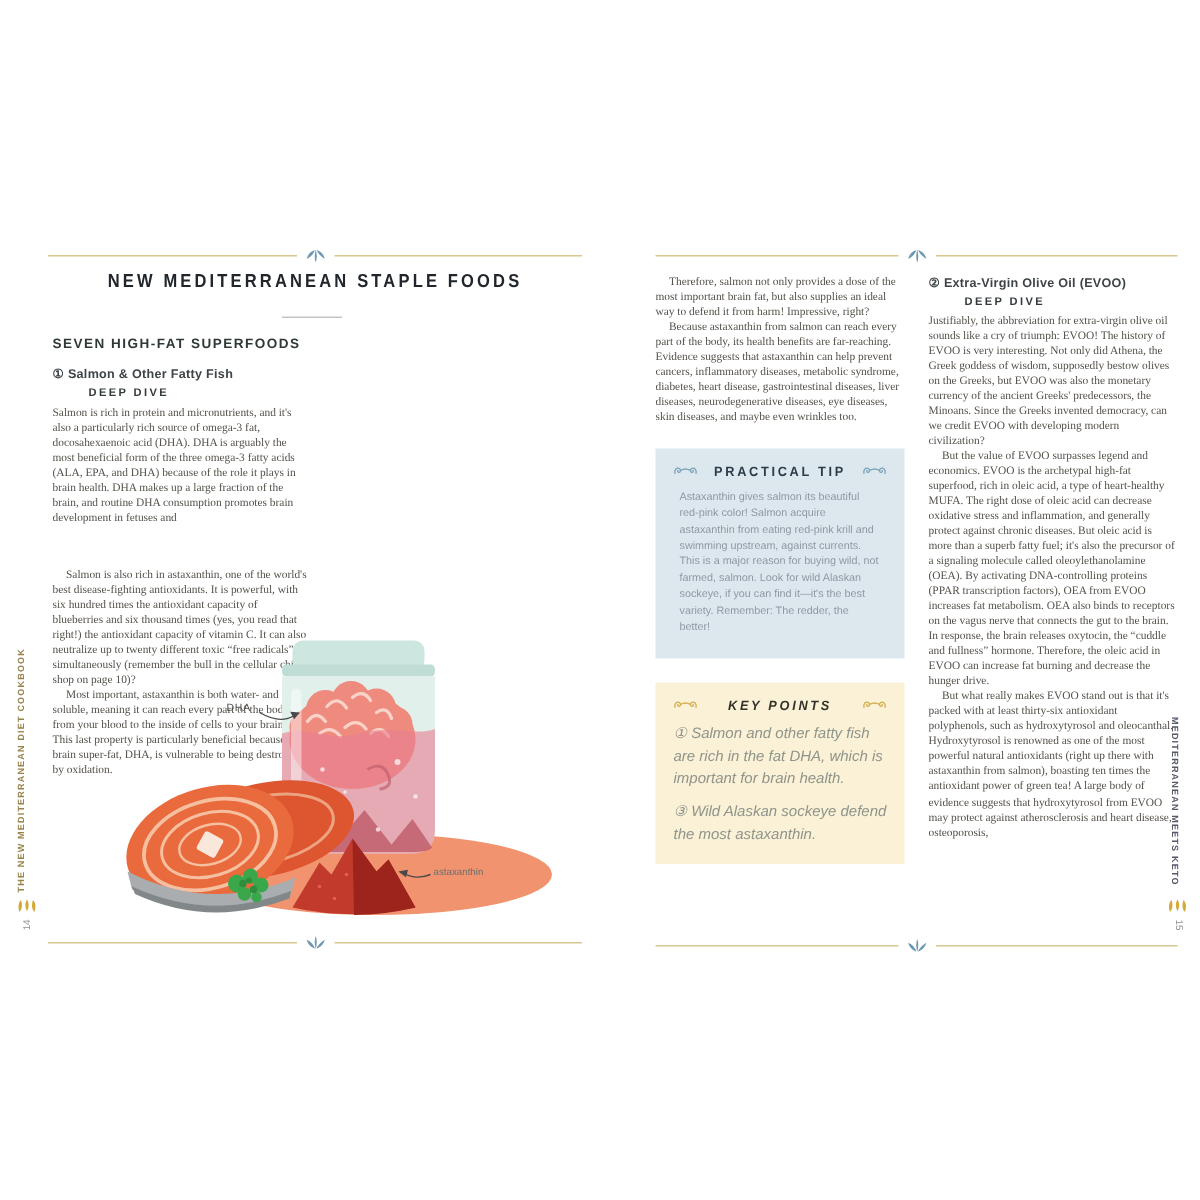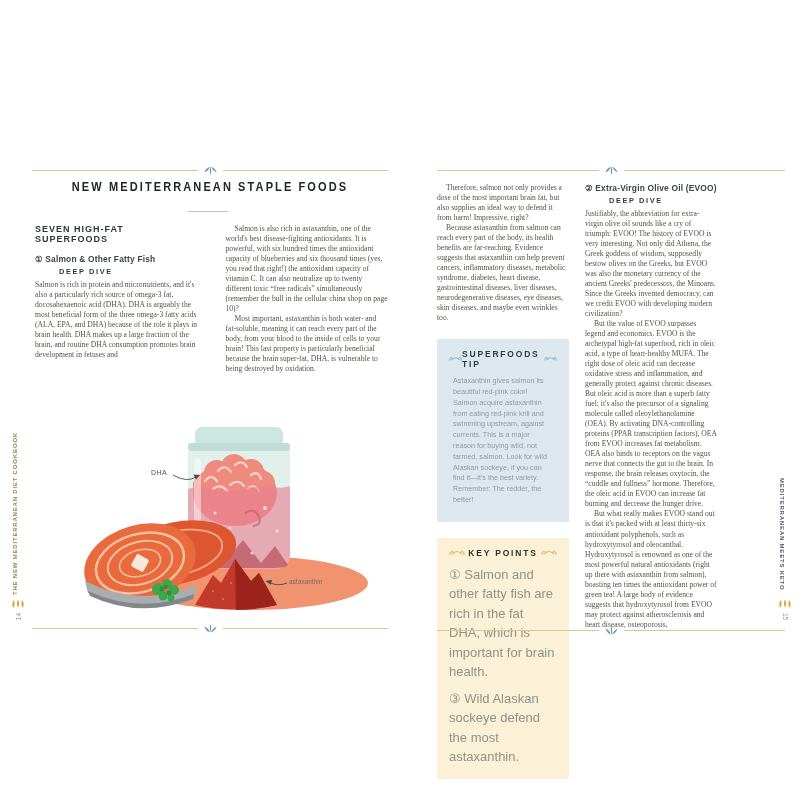--- a/index.html
+++ b/index.html
@@ -13,49 +13,49 @@
   .rule svg{margin:0 6px;flex:0 0 auto;}
   .flip{transform:scaleY(-1);}
   
   .lp-title{
     position:absolute;left:30px;top:180px;width:360px;text-align:center;
     font-family:"Liberation Sans",sans-serif;font-weight:bold;font-size:12.5px;
     letter-spacing:2.4px;color:#20262c;transform:scaleX(0.88);transform-origin:center;
   }
   .lp-title-divider{position:absolute;left:188px;top:211px;width:40px;height:1px;background:#c3c3c3;}
   .cols{position:absolute;display:flex;}
-  .lp-cols{left:35px;top:224px;width:353px;gap:28px;}
+  .lp-cols{left:35px;top:224px;width:353px;gap:28px;flex-direction:column;}
   .rp-cols{left:437px;top:183px;width:348px;gap:16px;}
   .col{width:170px;}
-  .rp-cols .col{width:132px;}
+  .rp-cols .col{width:166px;}
   p.body{margin:0;font-size:7.6px;line-height:1.32;text-align:left;color:#55514a;}
   p.ind{text-indent:9px;}
   .sec-head{
     margin:0 0 5px 0;font-family:"Liberation Sans",sans-serif;font-weight:bold;
     font-size:9px;letter-spacing:1px;color:#2e3936;
   }
   .item-head{
     margin:10px 0 3px 0;font-family:Liberation Sans, sans-serif;font-weight:bold;
     font-size:8.4px;letter-spacing:0.2px;color:#3d4448;white-space:nowrap;
   }
   .deep-dive{
     margin:0 0 4px 0;font-family:"Liberation Sans",sans-serif;font-weight:bold;
     font-size:7.4px;letter-spacing:1.6px;color:#343b3e;padding-left:24px;
   }
   
   .tipbox{margin-top:16px;background:#dde8ee;padding:10px 12px 12px 12px;}
-  .keybox{margin-top:16px;background:#fbf1d6;padding:10px 12px 12px 12px;}
+  .keybox{margin-top:16px;background:#fbf1d6;padding:10px 12px 12px 12px;font-style:italic;}
   .box-title-row{display:flex;align-items:center;justify-content:space-between;margin-bottom:7px;}
   .box-title{
     font-family:"Liberation Sans",sans-serif;font-weight:bold;font-size:8.5px;
     letter-spacing:1.8px;color:#2c3c49;transform:scaleY(1.05);
   }
   .keybox .box-title{color:#32322a;}
   .box-body{margin:4px;font-family:Liberation Sans, sans-serif;font-size:7.2px;line-height:1.5;color:#8e99a2;}
-  .key-point{margin:0 0 7px 0;font-family:"Liberation Sans",sans-serif;font-size:13px;line-height:1.5;color:#8f948b;}
+  .key-point{margin:0 0 7px 0;font-family:"Liberation Sans",sans-serif;font-size:10px;line-height:1.5;color:#8f948b;}
   .key-point:last-child{margin-bottom:0;}
   
   .illustration{position:absolute;left:55px;top:413px;width:330px;height:210px;}
   .ill-label{
     position:absolute;font-family:"Liberation Sans",sans-serif;color:#4f4f4f;
   }
   .lbl-dha{left:96px;top:56px;font-size:7px;letter-spacing:0.5px;}
   .lbl-asta{left:234px;top:165px;font-size:6.5px;color:#6f6f6f;}
   
   .side-title{
@@ -214,21 +214,21 @@
 <div class="cols rp-cols">
   <div class="col">
     <p class="body ind">Therefore, salmon not only provides a dose of the most important brain fat, but also supplies an ideal way to defend it from harm! Impressive, right?</p>
     <p class="body ind">Because astaxanthin from salmon can reach every part of the body, its health benefits are far-reaching. Evidence suggests that astaxanthin can help prevent cancers, inflammatory diseases, metabolic syndrome, diabetes, heart disease, gastrointestinal diseases, liver diseases, neurodegenerative diseases, eye diseases, skin diseases, and maybe even wrinkles too.</p>
 
     <div class="tipbox">
       <div class="box-title-row">
         <svg width="16" height="8" viewBox="0 0 16 8">
           <path d="M1,5.5 C0.4,3.3 2,1.6 3.6,2.2 C5,2.7 5,4.6 3.8,4.9 C2.9,5.1 2.4,4.1 3,3.6 M15,5.5 C15.6,3.3 14,1.6 12.4,2.2 C11,2.7 11,4.6 12.2,4.9 C13.1,5.1 13.6,4.1 13,3.6 M4.8,3.6 C7.2,2.2 8.8,2.2 11.2,3.6" stroke="#7da4ba" stroke-width="0.9" fill="none" stroke-linecap="round"></path>
         </svg>
-        <span class="box-title">SUPERFOODS TIP</span>
+        <span class="box-title">PRACTICAL TIP</span>
         <svg width="16" height="8" viewBox="0 0 16 8">
           <path d="M1,5.5 C0.4,3.3 2,1.6 3.6,2.2 C5,2.7 5,4.6 3.8,4.9 C2.9,5.1 2.4,4.1 3,3.6 M15,5.5 C15.6,3.3 14,1.6 12.4,2.2 C11,2.7 11,4.6 12.2,4.9 C13.1,5.1 13.6,4.1 13,3.6 M4.8,3.6 C7.2,2.2 8.8,2.2 11.2,3.6" stroke="#7da4ba" stroke-width="0.9" fill="none" stroke-linecap="round"></path>
         </svg>
       </div>
       <p class="box-body">Astaxanthin gives salmon its beautiful red-pink color! Salmon acquire astaxanthin from eating red-pink krill and swimming upstream, against currents. This is a major reason for buying wild, not farmed, salmon. Look for wild Alaskan sockeye, if you can find it—it's the best variety. Remember: The redder, the better!</p>
     </div>
 
     <div class="keybox">
       <div class="box-title-row">
         <svg width="16" height="8" viewBox="0 0 16 8">

